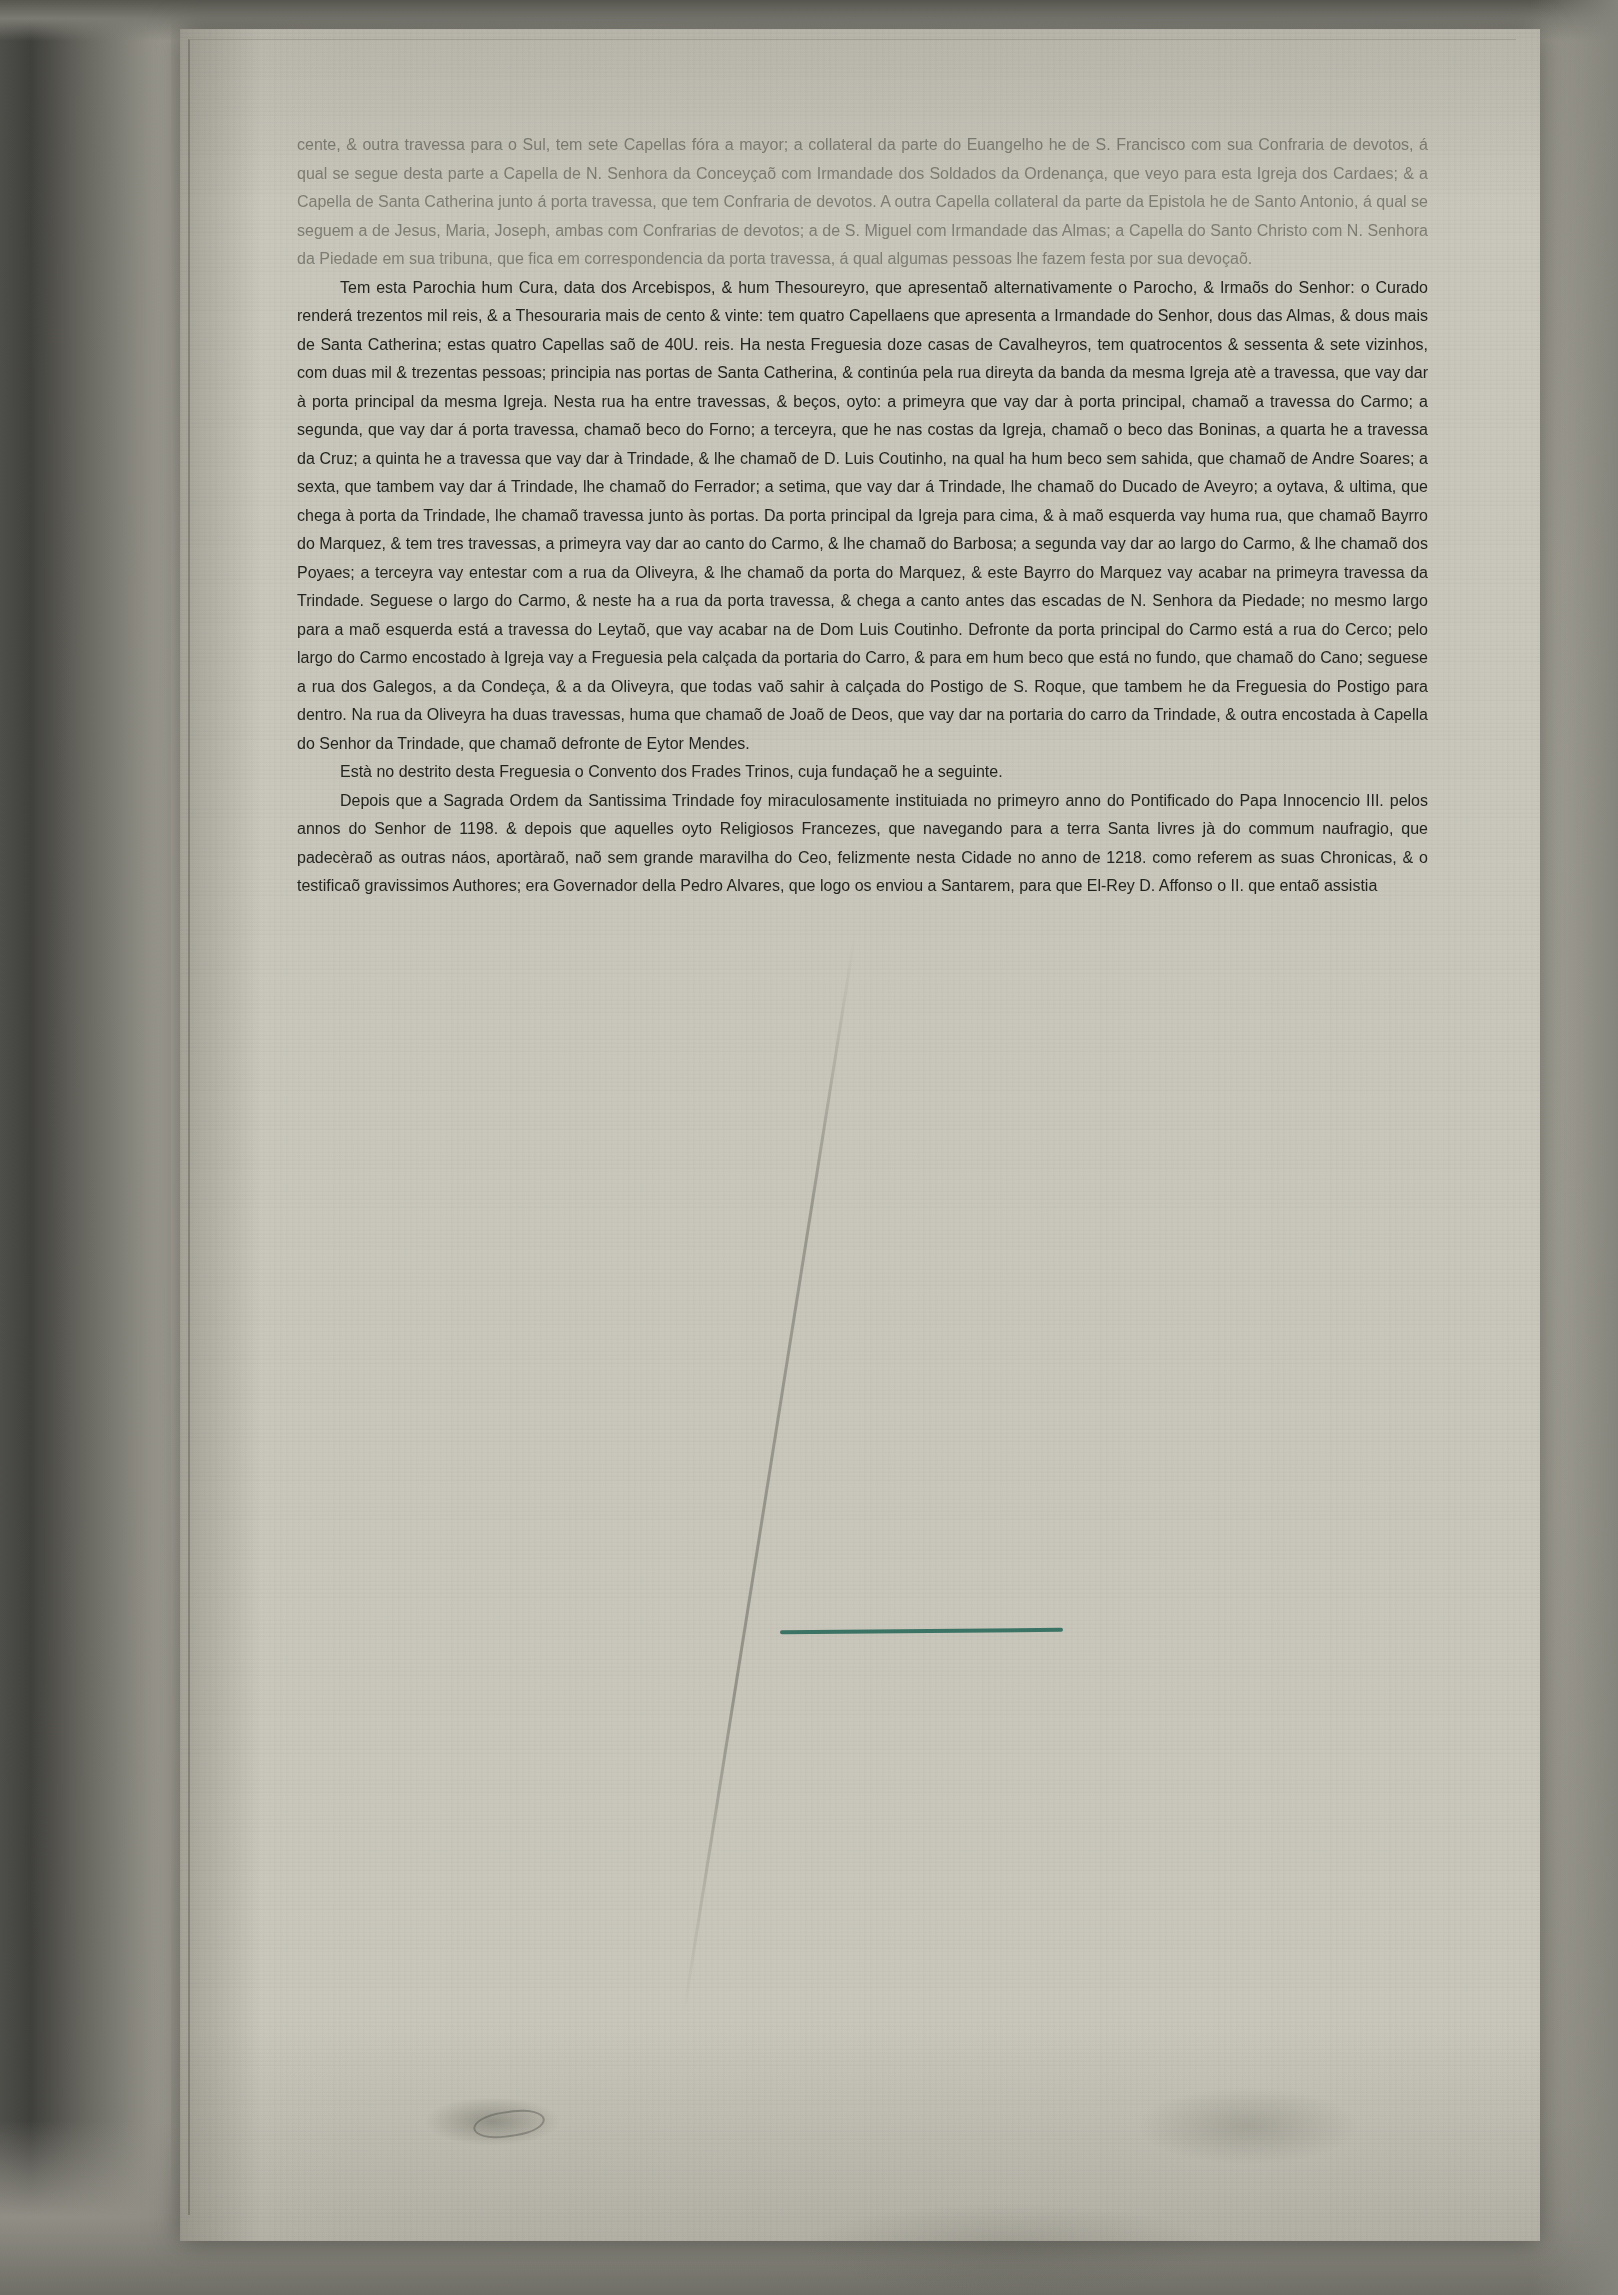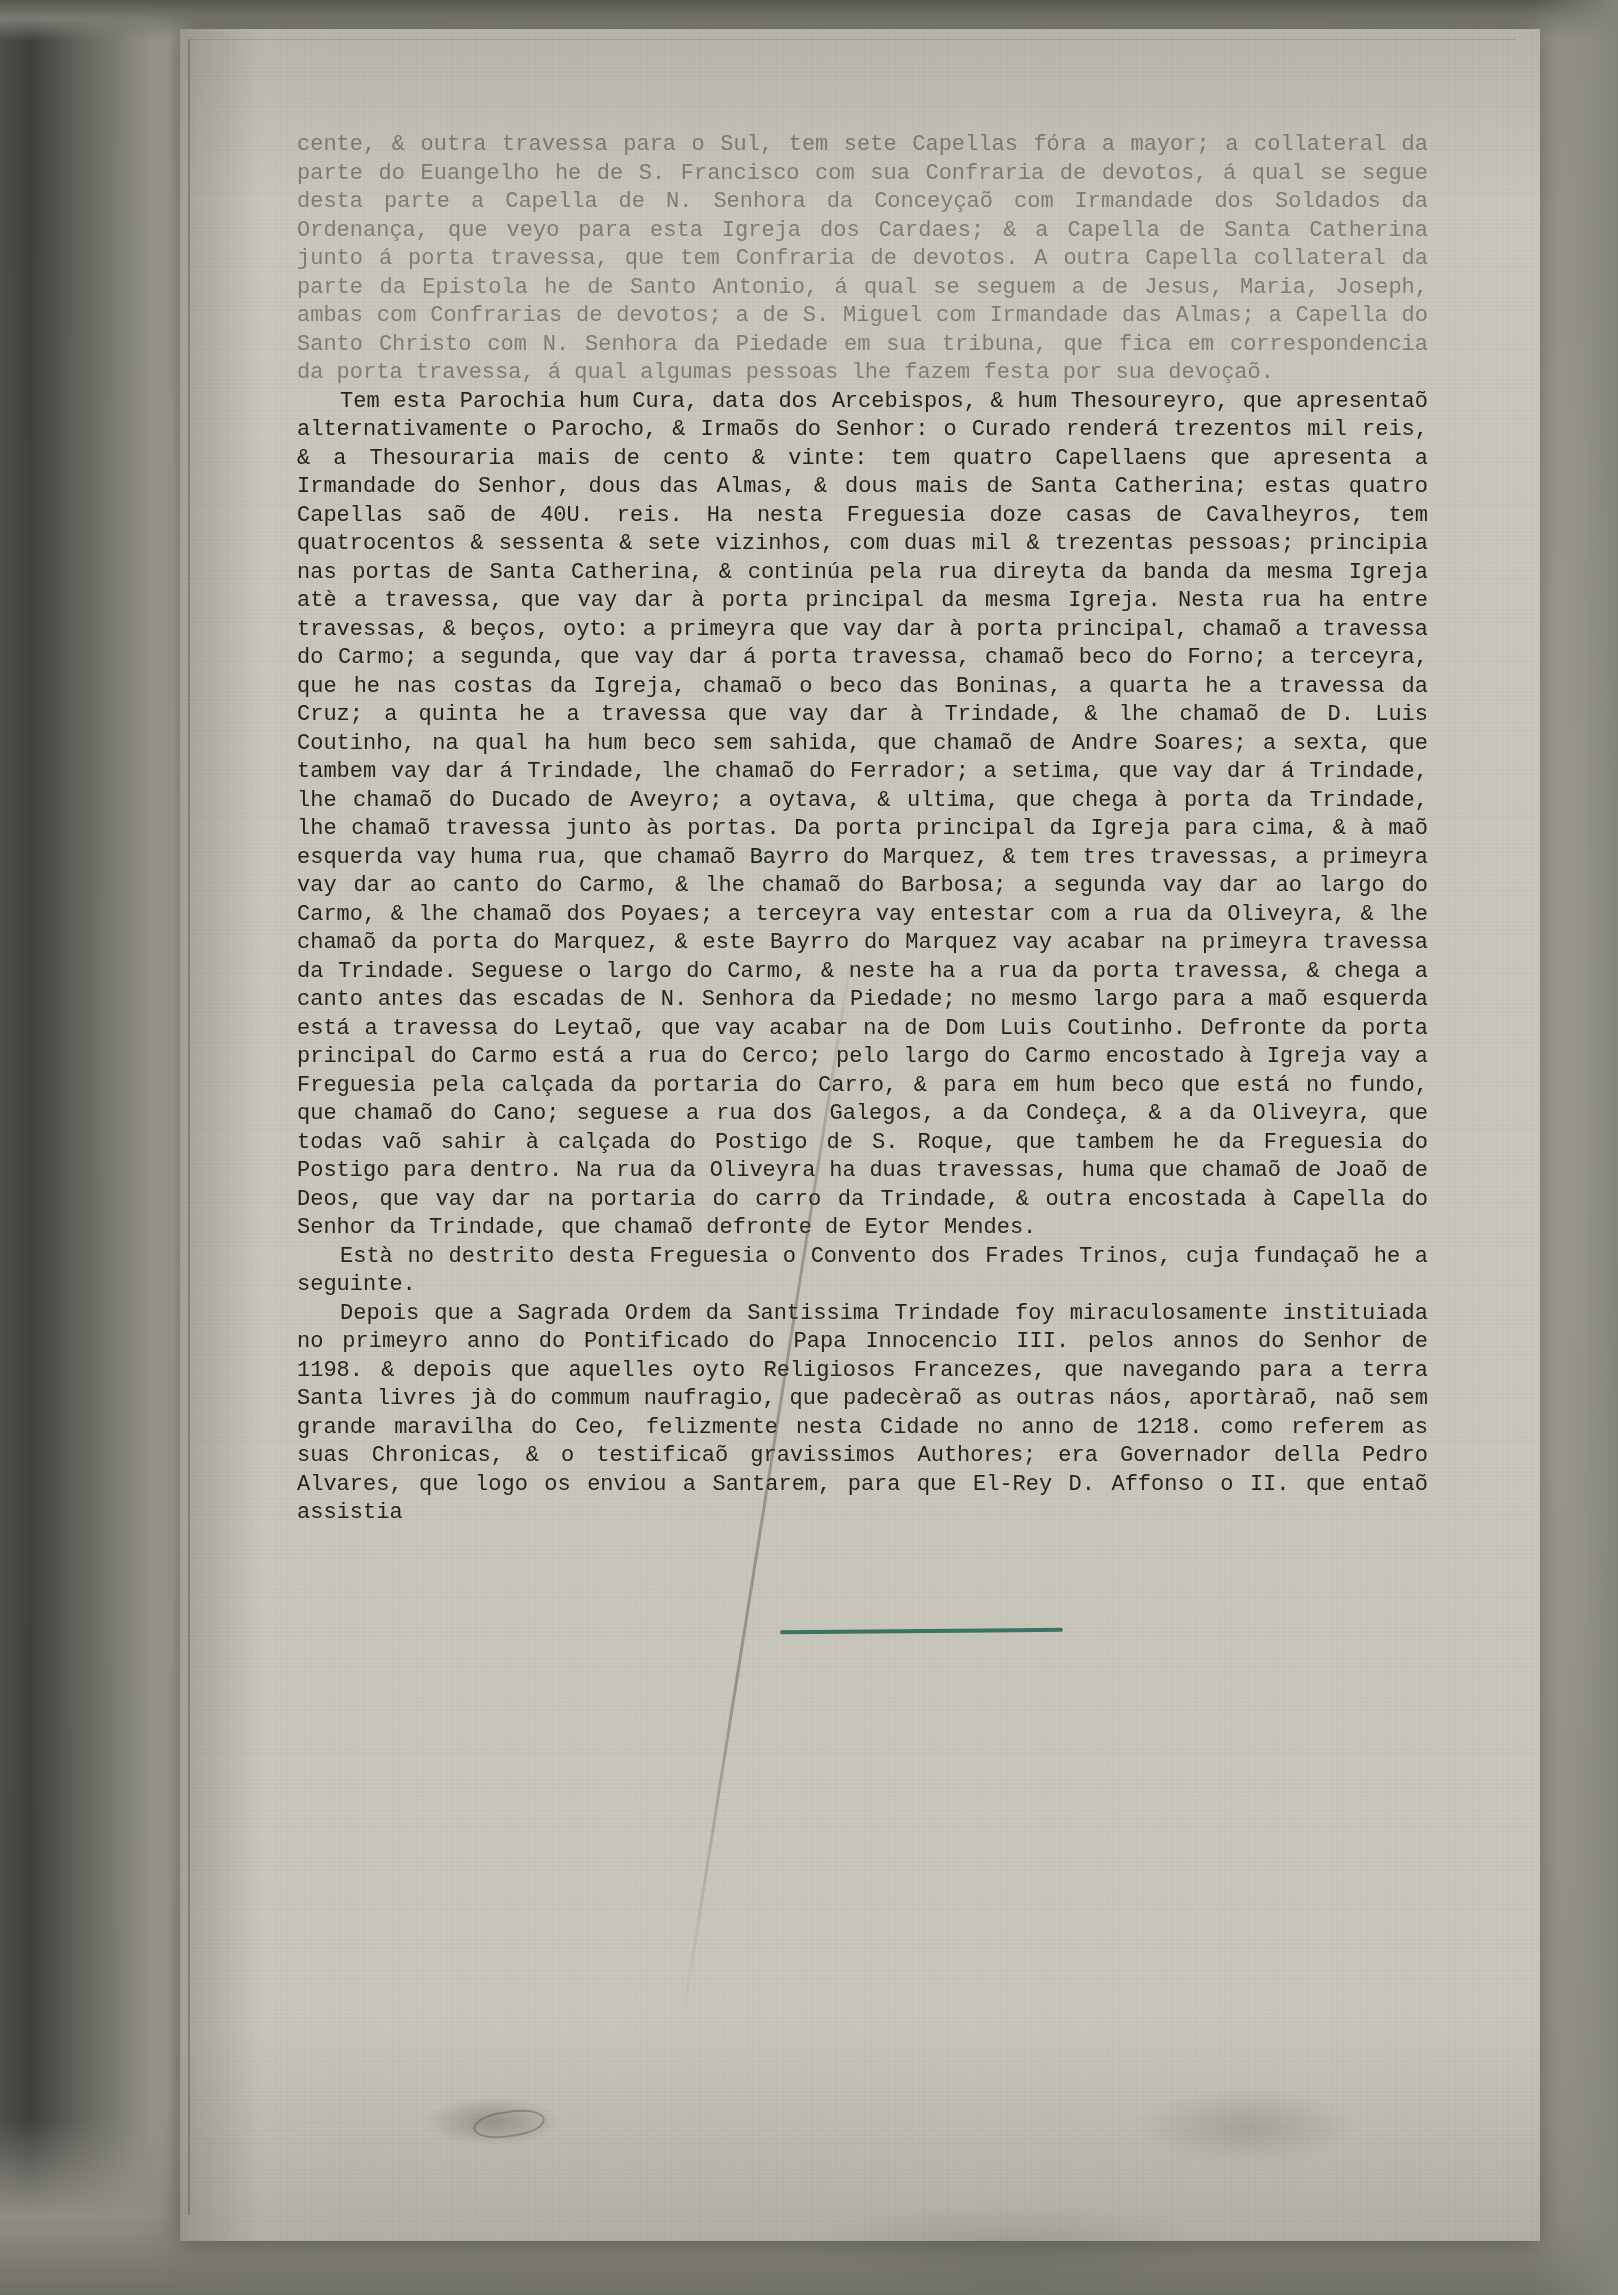--- a/index.html
+++ b/index.html
@@ -80,26 +80,26 @@
   }
   .folio {
     text-align: center;
     font-size: 24.4px;
     letter-spacing: 2px;
     color: #2e2e2b;
     margin-bottom: 29px;
     font-family: "Liberation Serif", serif;
   }
   .body-text {
-    font-size: 22px;
+    font-size: 16px;
     line-height: 28.5px;
     color: #24241f;
     text-align: justify;
     text-justify: inter-word;
-    font-family: Liberation Mono, monospace;
+    font-family: Liberation Sans, sans-serif;
   }
   .body-text p {
     margin: 0;
     text-indent: 43px;
   }
   .body-text p.noindent {
     text-indent: 0;
   }
   
   .fade-1 { color: rgba(36,36,31,0.46); }

